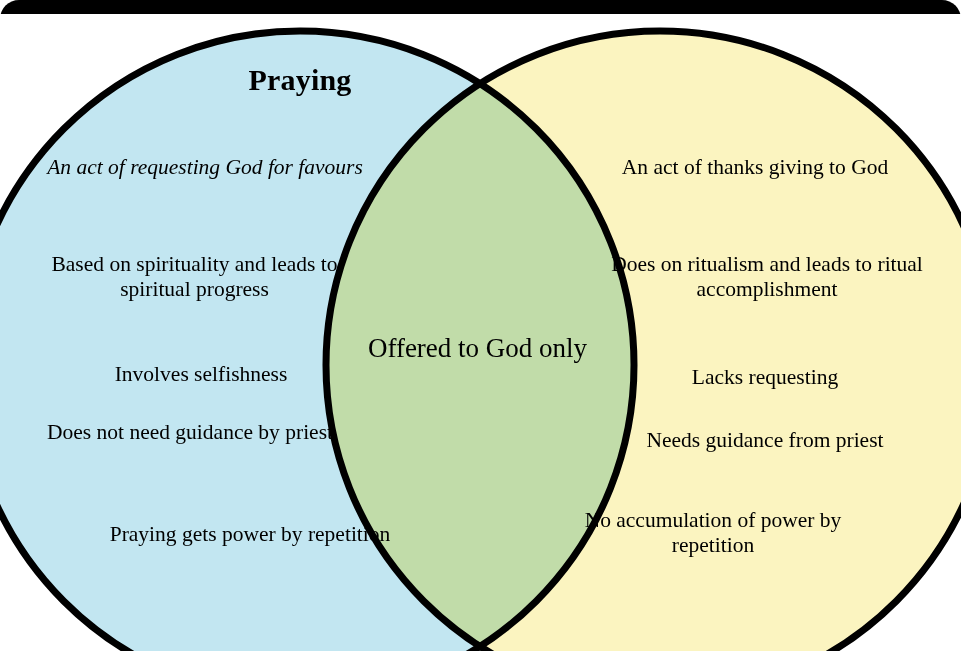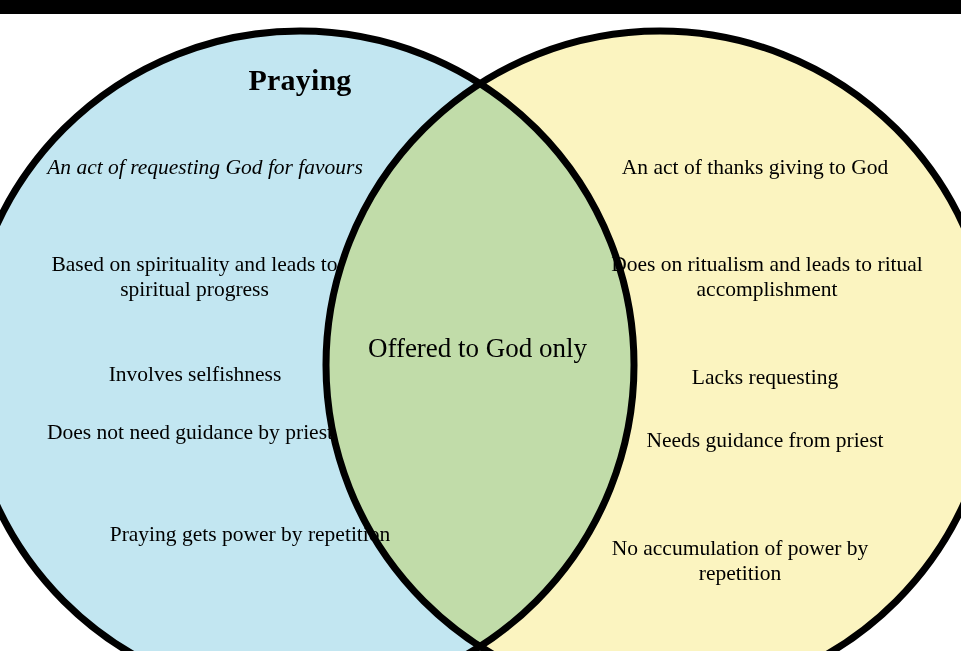--- a/index.html
+++ b/index.html
@@ -10,20 +10,21 @@
   }
   body {
     font-family: "Liberation Serif", "DejaVu Serif", serif;
   }
   #canvas {
     position: relative;
     width: 961px;
     height: 651px;
     background: #ffffff;
     overflow: hidden;
+    border-radius: 19px;
   }
   #top-bar {
     position: absolute;
     left: 0;
     top: 0;
     width: 961px;
     height: 14px;
     background: #000000;
   }
   #venn-svg {
@@ -61,30 +62,30 @@
     line-height: 1.22;
   }
 
   
   #heading-left  { left: 175px; top: 62px;  width: 250px; }
   #heading-right { left: 540px; top: 62px;  width: 280px; }
 
   
   #left-item-0 { left: 40px;  top: 155px; width: 330px; font-style: italic; }
   #left-item-1 { left: 22px;  top: 252px; width: 345px; }
-  #left-item-2 { left: 40px;  top: 362px; width: 310px; }
+  #left-item-2 { left: 46px;  top: 362px; width: 310px; }
   #left-item-3 { left: 20px;  top: 420px; width: 340px; }
   #left-item-4 { left: 100px; top: 522px; width: 300px; }
 
   
   #right-item-0 { left: 595px; top: 155px; width: 320px; }
   #right-item-1 { left: 592px; top: 252px; width: 350px; }
   #right-item-2 { left: 610px; top: 365px; width: 310px; }
   #right-item-3 { left: 590px; top: 428px; width: 350px; }
-  #right-item-4 { left: 575px; top: 508px; width: 330px; margin-top: 28px; }
+  #right-item-4 { left: 548px; top: 508px; width: 330px; }
 
   
   #center-label { left: 345px; top: 332px; width: 265px; }
 </style>
 </head>
 <body>
 
 <div id="canvas">
 
   <div id="top-bar"></div>

